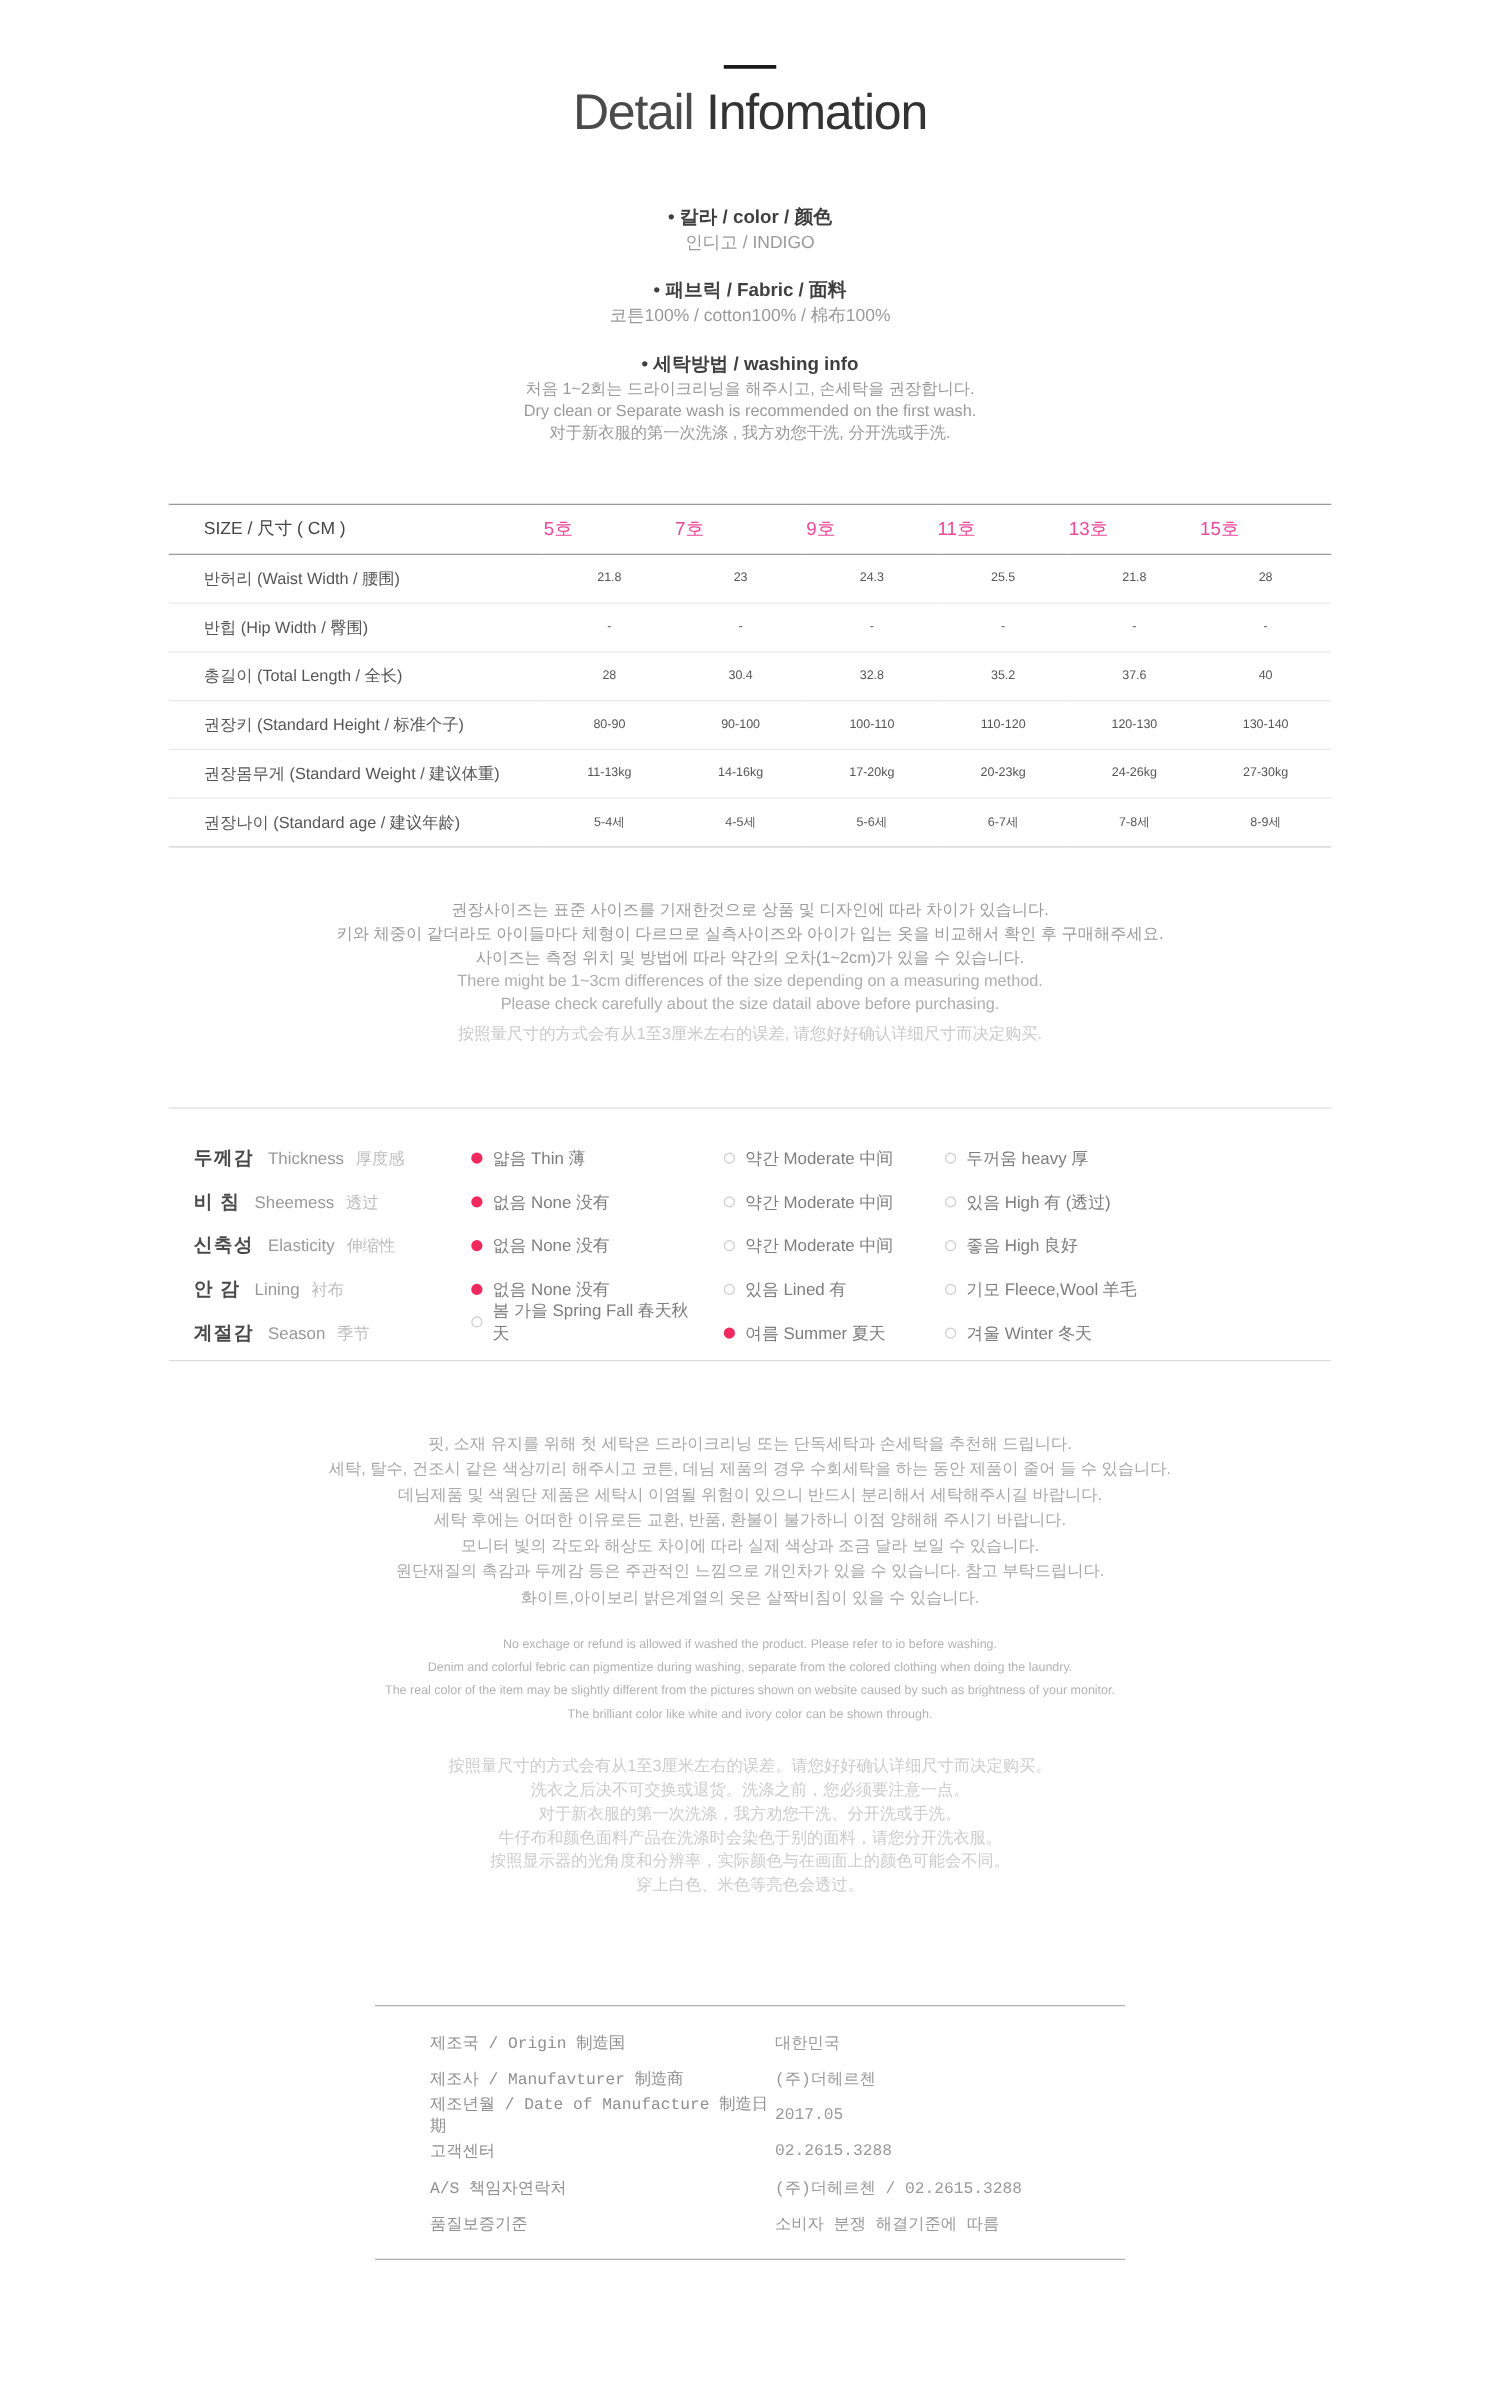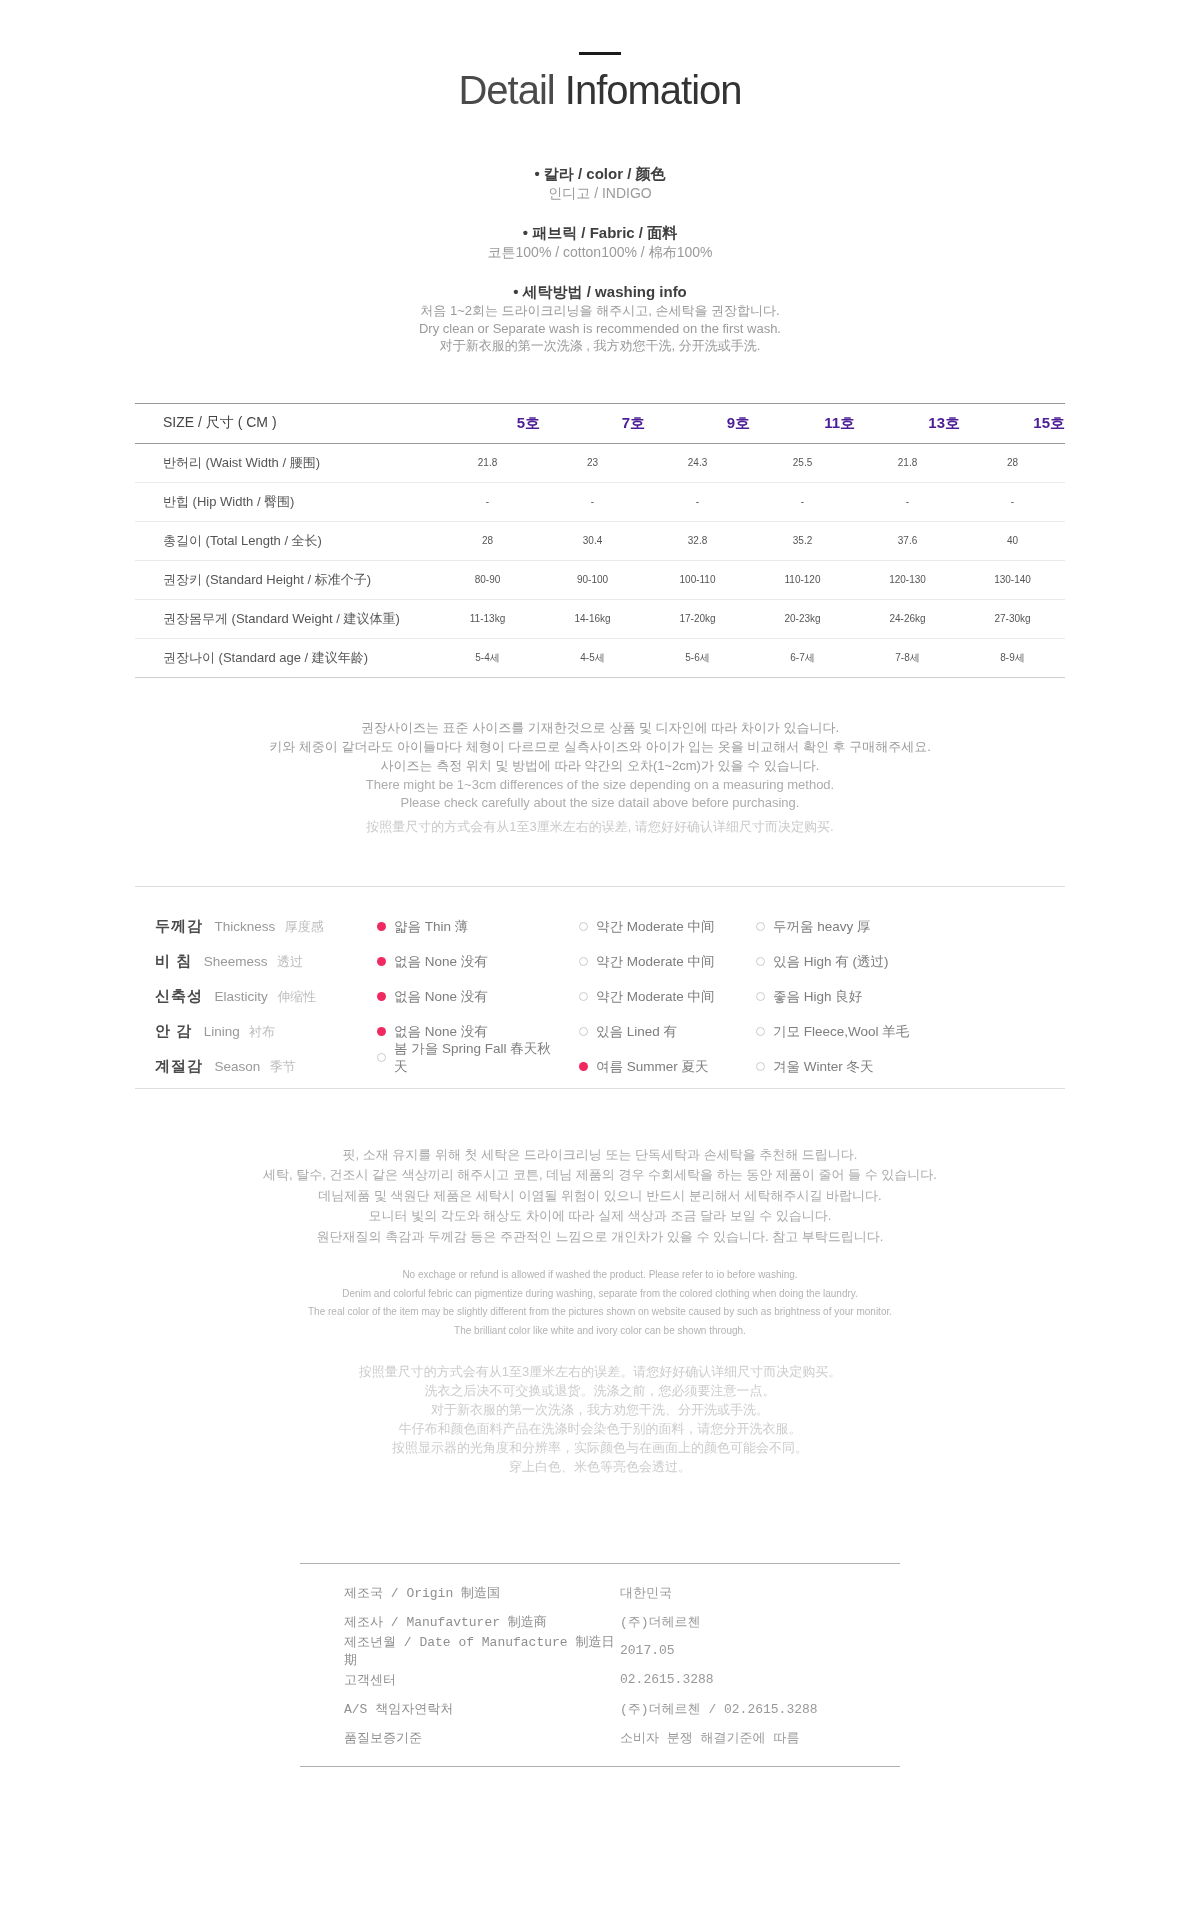--- a/index.html
+++ b/index.html
@@ -21,21 +21,21 @@
   .info-block + .info-block{margin-top:19px;}
   .info-title{font-size:15px;font-weight:bold;color:#3f3f3f;line-height:21px;}
   .info-line{font-size:14px;color:#9a9a9a;line-height:19px;}
   .info-block.washing .info-line{font-size:13px;line-height:17.5px;}
 
   
   .size-table{width:930px;margin:48px auto 0;border-collapse:collapse;table-layout:fixed;}
   .size-table col.c-label{width:300px;}
   .size-table col.c-val{width:105px;}
   .size-table thead th{height:39px;border-top:1px solid #989898;border-bottom:1px solid #9a9a9a;
-    font-size:15px;font-weight:bold;color:#4c1d95;text-align:right;padding:0;}
+    font-size:15px;font-weight:normal;color:#ec4899;text-align:left;padding:0;}
   .size-table thead th.lbl{font-size:14px;font-weight:normal;color:#444;text-align:left;padding-left:28px;}
   .size-table tbody td{height:38px;border-bottom:1px solid #e9e9e9;font-size:10px;color:#555;text-align:center;padding:0;}
   .size-table tbody tr:last-child td{border-bottom:1px solid #cfcfcf;}
   .size-table tbody td.lbl{font-size:13px;color:#555;text-align:left;padding-left:28px;}
 
   
   .size-note{margin-top:40px;text-align:center;}
   .size-note .ln{display:block;}
   .note-ko .ln{font-size:13px;line-height:19px;color:#9b9b9b;}
   .note-en{margin-top:1px;}
@@ -291,22 +291,24 @@
         <span class="opt-text">겨울 Winter 冬天</span>
       </div>
     </div>
   </section>
 
   <div class="care">
     <div class="care-ko">
       <span class="ln">핏, 소재 유지를 위해 첫 세탁은 드라이크리닝 또는 단독세탁과 손세탁을 추천해 드립니다.</span>
       <span class="ln">세탁, 탈수, 건조시 같은 색상끼리 해주시고 코튼, 데님 제품의 경우 수회세탁을 하는 동안 제품이 줄어 들 수 있습니다.</span>
       <span class="ln">데님제품 및 색원단 제품은 세탁시 이염될 위험이 있으니 반드시 분리해서 세탁해주시길 바랍니다.</span>
+      <span class="ln">세탁 후에는 어떠한 이유로든 교환, 반품, 환불이 불가하니 이점 양해해 주시기 바랍니다.</span>
       <span class="ln">모니터 빛의 각도와 해상도 차이에 따라 실제 색상과 조금 달라 보일 수 있습니다.</span>
       <span class="ln">원단재질의 촉감과 두께감 등은 주관적인 느낌으로 개인차가 있을 수 있습니다. 참고 부탁드립니다.</span>
+      <span class="ln">화이트,아이보리 밝은계열의 옷은 살짝비침이 있을 수 있습니다.</span>
     </div>
     <div class="care-en">
       <span class="ln">No exchage or refund is allowed if washed the product. Please refer to io before washing.</span>
       <span class="ln">Denim and colorful febric can pigmentize during washing, separate from the colored clothing when doing the laundry.</span>
       <span class="ln">The real color of the item may be slightly different from the pictures shown on website caused by such as brightness of your monitor.</span>
       <span class="ln">The brilliant color like white and ivory color can be shown through.</span>
     </div>
     <div class="care-cn">
       <span class="ln">按照量尺寸的方式会有从1至3厘米左右的误差。请您好好确认详细尺寸而决定购买。</span>
       <span class="ln">洗衣之后决不可交换或退货。洗涤之前，您必须要注意一点。</span>

